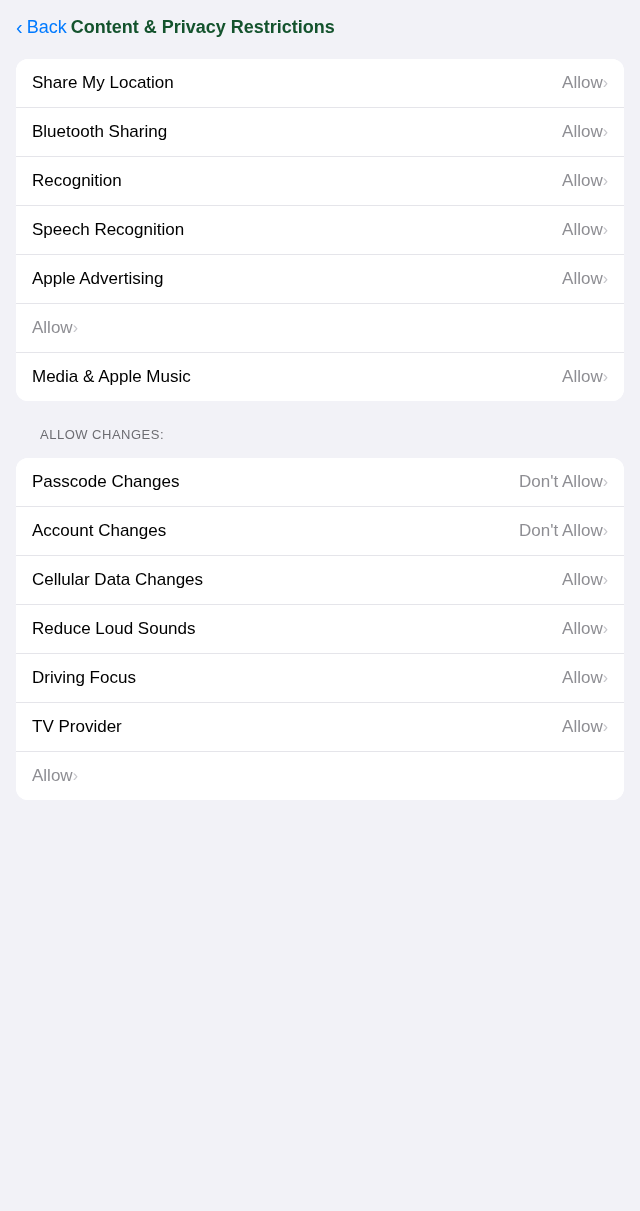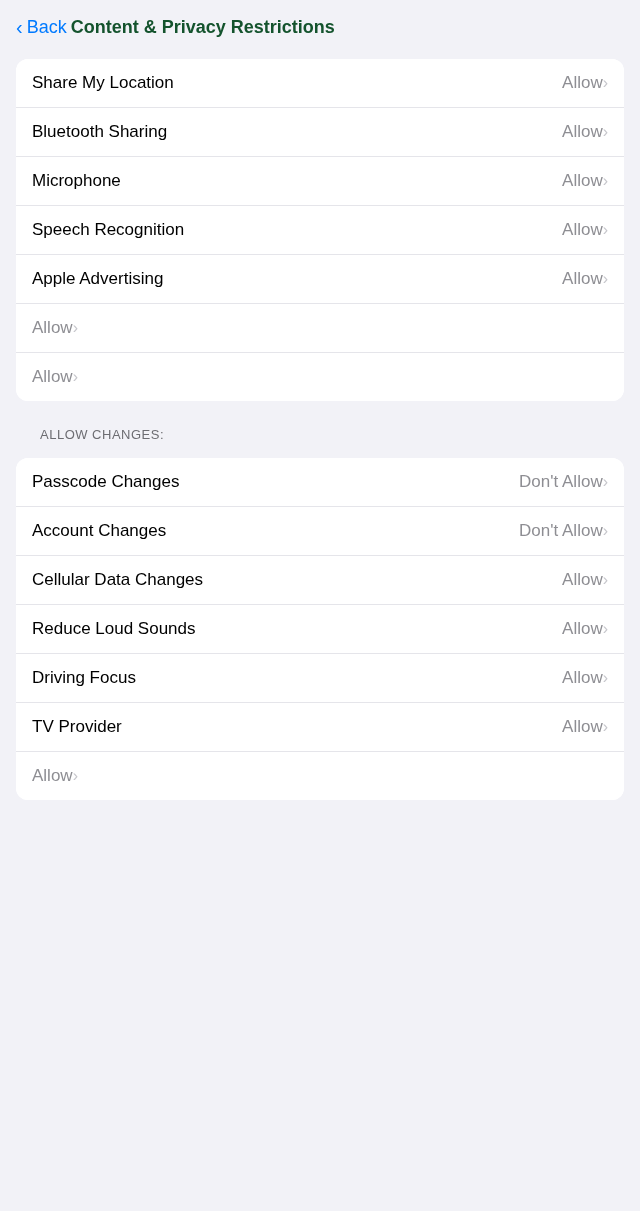--- a/index.html
+++ b/index.html
@@ -125,21 +125,21 @@
       </div>
     </div>
     <div class="row">
       <span class="row-label">Bluetooth Sharing</span>
       <div class="row-right">
         <span class="row-value">Allow</span>
         <span class="chevron-right">›</span>
       </div>
     </div>
     <div class="row">
-      <span class="row-label">Microphone</span>
+      <span class="row-label">Recognition</span>
       <div class="row-right">
         <span class="row-value">Allow</span>
         <span class="chevron-right">›</span>
       </div>
     </div>
     <div class="row">
       <span class="row-label">Speech Recognition</span>
       <div class="row-right">
         <span class="row-value">Allow</span>
         <span class="chevron-right">›</span>
@@ -152,20 +152,21 @@
         <span class="chevron-right">›</span>
       </div>
     </div>
     <div class="row">
       <div class="row-right">
         <span class="row-value">Allow</span>
         <span class="chevron-right">›</span>
       </div>
     </div>
     <div class="row">
+      <span class="row-label">Media &amp; Apple Music</span>
       <div class="row-right">
         <span class="row-value">Allow</span>
         <span class="chevron-right">›</span>
       </div>
     </div>
   </div>
 
 <div class="section-header">ALLOW CHANGES:</div>
 
 <div class="section" id="section2">

